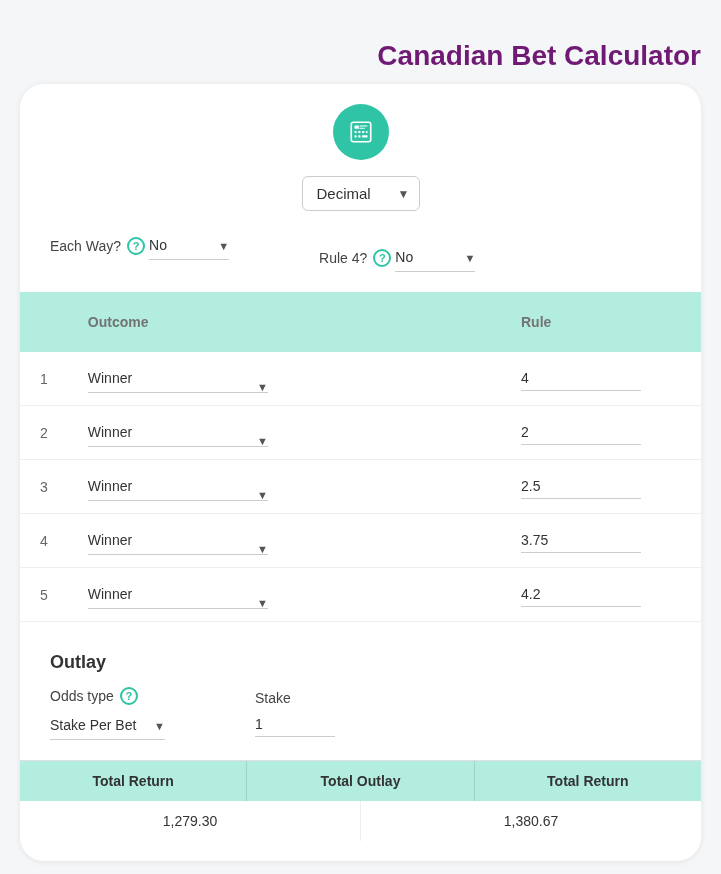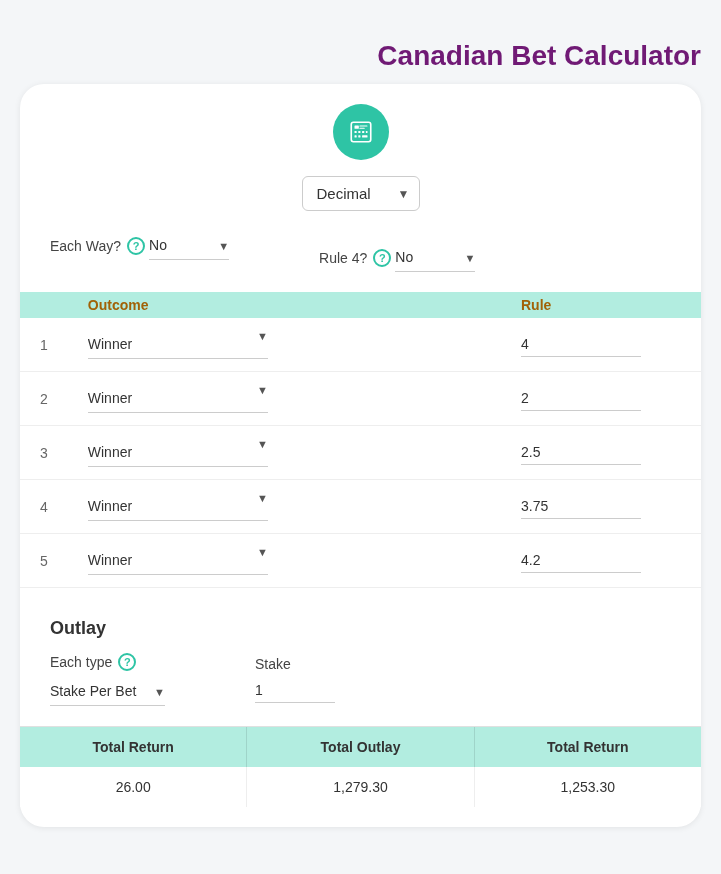--- a/index.html
+++ b/index.html
@@ -143,25 +143,25 @@
     
     .bet-table {
       width: 100%;
       border-collapse: collapse;
       margin-bottom: 20px;
     }
     .bet-table thead tr {
       background: #b2ede0;
     }
     .bet-table thead th {
-      padding: 5px 20px;
+      padding: 22px 20px;
       text-align: left;
       font-size: 14px;
       font-weight: 700;
-      color: #a16207;
+      color: #737373;
     }
     .bet-table thead th.odds-col {
       width: 200px;
     }
     .bet-table tbody tr {
       border-bottom: 1px solid #eee;
     }
     .bet-table tbody td {
       padding: 12px 20px;
       font-size: 14px;
@@ -178,21 +178,21 @@
       outline: none;
       font-size: 14px;
       color: #333;
       width: 120px;
       padding: 4px 0;
       background: transparent;
     }
     .outcome-select-wrapper {
       position: relative;
       display: inline-flex;
-      align-items: flex-start;
+      align-items: flex-end;
     }
     .outcome-select-wrapper select {
       appearance: none;
       border: none;
       border-bottom: 1px solid #ccc;
       padding: 6px 28px 6px 0;
       font-size: 14px;
       color: #333;
       background: transparent;
       cursor: pointer;
@@ -393,21 +393,21 @@
             <td><input class="odds-input" type="text" value="4.2" style=""></td>
           </tr>
         </tbody>
     </table>
 
     <div class="summary-section">
       <div class="summary-title">Outlay</div>
       <div class="summary-row">
         <div class="summary-field">
           <div class="summary-field-label-row">
-            <span>Each type</span>
+            <span>Odds type</span>
             <span class="help-icon">?</span>
           </div>
           <div class="option-select-wrapper">
             <select>
               <option>Stake Per Bet</option>
               <option>Total Stake</option>
             </select>
             <span class="select-arrow">▼</span>
           </div>
         </div>
@@ -421,20 +421,19 @@
       </div>
     </div>
 
     <div class="results-table-wrapper">
       <div class="results-header-row">
         <div class="rcol">Total Return</div>
         <div class="rcol">Total Outlay</div>
         <div class="rcol">Total Return</div>
       </div>
       <div class="results-data-row">
-        <div class="rcol">26.00</div>
         <div class="rcol">1,279.30</div>
-        <div class="rcol">1,253.30</div>
+        <div class="rcol">1,380.67</div>
       </div>
     </div>
 
   </div>
 </div>
 
 </body></html>

